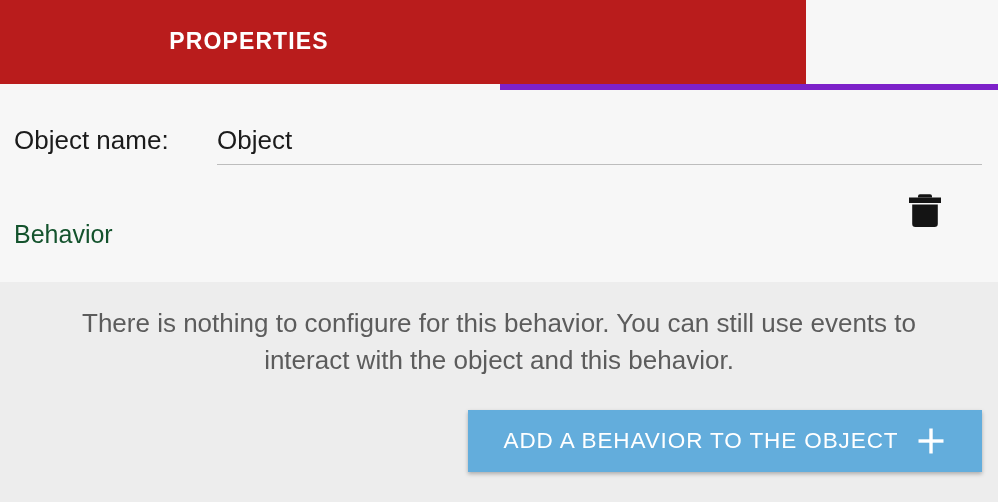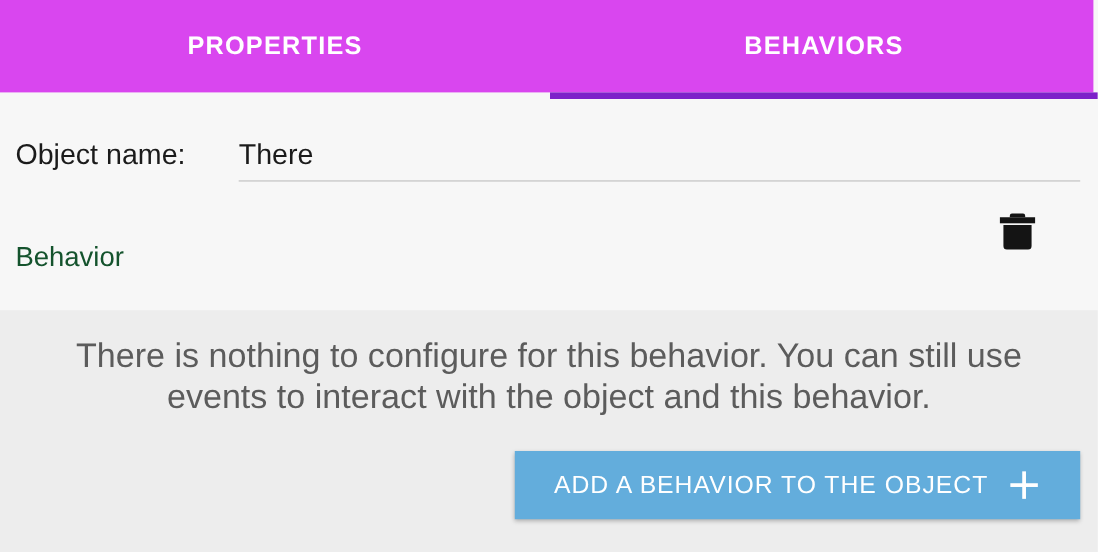--- a/index.html
+++ b/index.html
@@ -13,23 +13,23 @@
     background: #f7f7f7;
     overflow: hidden;
     position: relative;
   }
 
   
   #tab-bar {
     position: absolute;
     left: 0;
     top: 0;
-    width: 994px;
+    width: 806px;
     height: 84px;
-    background: #d946ef;
+    background: #b91c1c;
     display: flex;
   }
   .tab {
     flex: 0 0 500px;
     height: 84px;
     display: flex;
     align-items: center;
     justify-content: center;
     box-sizing: border-box;
     cursor: pointer;
@@ -166,21 +166,21 @@
     width: 998px;
     height: 220px;
     background: #ededed;
   }
   #empty-message {
     position: absolute;
     left: 40px;
     top: 23px;
     width: 918px;
     text-align: center;
-    font-size: 31px;
+    font-size: 26px;
     line-height: 37px;
     color: #5c5c5c;
   }
 
   
   #add-behavior-button {
     position: absolute;
     left: 468px;
     top: 410px;
     width: 514px;
@@ -213,33 +213,30 @@
     display: block;
   }
 </style>
 </head>
 <body>
 
 <div id="tab-bar">
   <div class="tab">
     <span class="tab-label">PROPERTIES</span>
   </div>
-  <div class="tab">
-    <span class="tab-label">BEHAVIORS</span>
-  </div>
 </div>
 <div id="tab-indicator"></div>
 
 <div id="panel-left-edge"></div>
 <div id="fields-panel">
 
   <div id="object-name-row">
     <span id="object-name-label">Object name:</span>
     <div id="object-name-field">
-      <span id="object-name-value">There</span>
+      <span id="object-name-value">Object</span>
     </div>
   </div>
 
   <div id="behavior-row">
     <span id="behavior-label">Behavior</span>
   </div>
 
   <div id="delete-behavior-button">
     <span id="trash-icon">
       <svg width="36" height="36" viewBox="0 0 36 36" aria-hidden="true">

